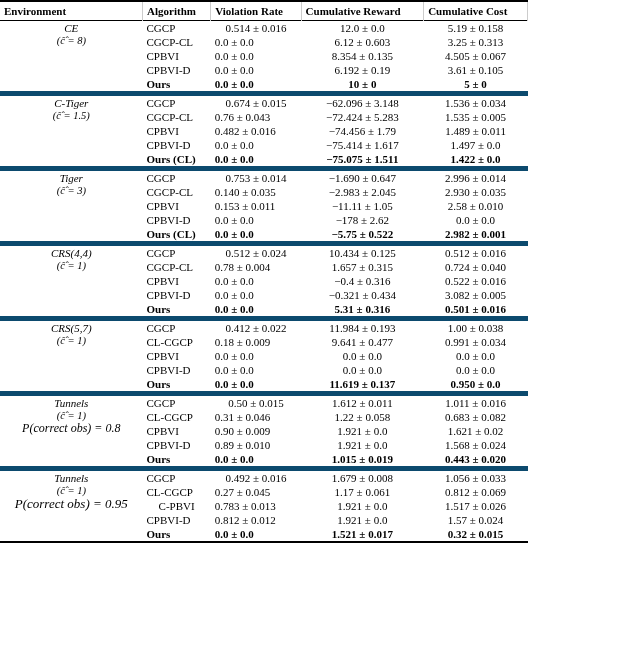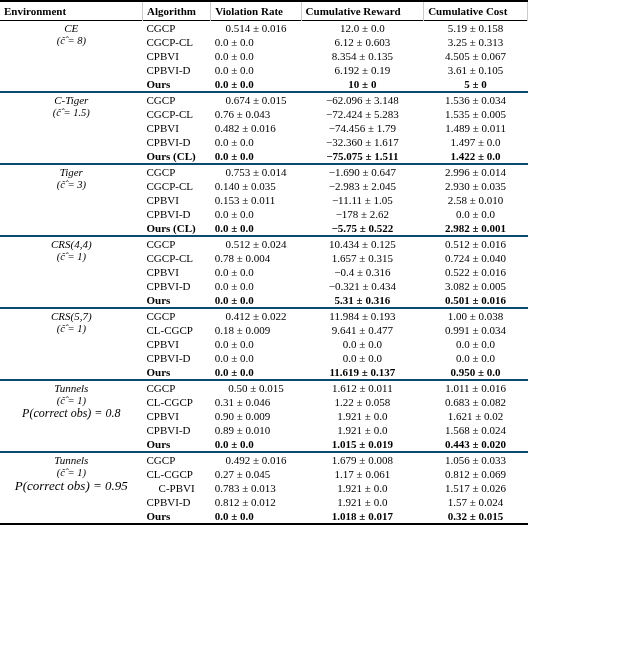--- a/index.html
+++ b/index.html
@@ -41,21 +41,21 @@
       text-align: center;
     }
     td:first-child {
       text-align: center;
       vertical-align: top;
     }
     td:nth-child(2) {
       text-align: left;
     }
     .section-border-top td {
-      border-top: 2px solid #0c4a6e;
+      border-top: 5px solid #0c4a6e;
     }
   </style>
 </head>
 <body>
 
 <div class="table-container">
   <table>
     <thead>
       <tr>
         <th>Environment</th>
@@ -112,21 +112,21 @@
         </tr>
         <tr>
           <td style="text-align: left;">CPBVI</td>
           <td>0.482 ± 0.016</td>
           <td>−74.456 ± 1.79</td>
           <td>1.489 ± 0.011</td>
         </tr>
         <tr>
           <td style="text-align: left;">CPBVI-D</td>
           <td>0.0 ± 0.0</td>
-          <td>−32.360 ± 1.617</td>
+          <td>−75.414 ± 1.617</td>
           <td>1.497 ± 0.0</td>
         </tr>
         <tr style="font-weight: bold;">
           <td style="text-align: left;">Ours (CL)</td>
           <td>0.0 ± 0.0</td>
           <td>−75.075 ± 1.511</td>
           <td>1.422 ± 0.0</td>
         </tr>
         <tr class="section-border-top">
           <td rowspan="5"><span style="font-style:italic">Tiger</span><br><span style="font-style:italic;font-size:10.5px">(ĉ̂ = 3)</span></td>
@@ -273,18 +273,18 @@
         </tr>
         <tr>
           <td style="text-align: left;">CPBVI-D</td>
           <td>0.812 ± 0.012</td>
           <td>1.921 ± 0.0</td>
           <td>1.57 ± 0.024</td>
         </tr>
         <tr style="font-weight: bold;">
           <td style="text-align: left;">Ours</td>
           <td>0.0 ± 0.0</td>
-          <td>1.018 ± 0.017</td>
+          <td>1.521 ± 0.017</td>
           <td>0.32 ± 0.015</td>
         </tr>
       </tbody>
   </table>
 </div>
 
 </body></html>

